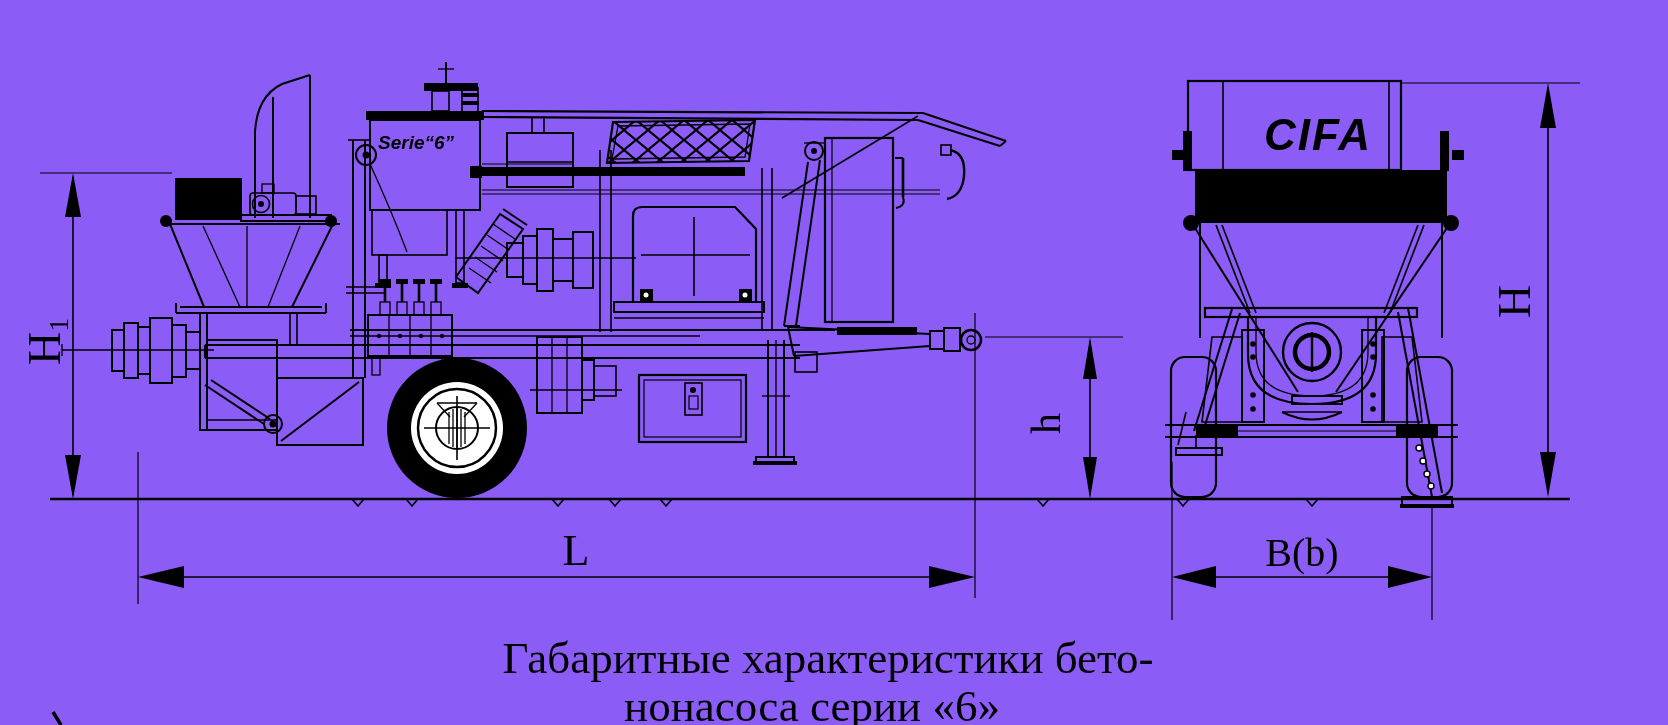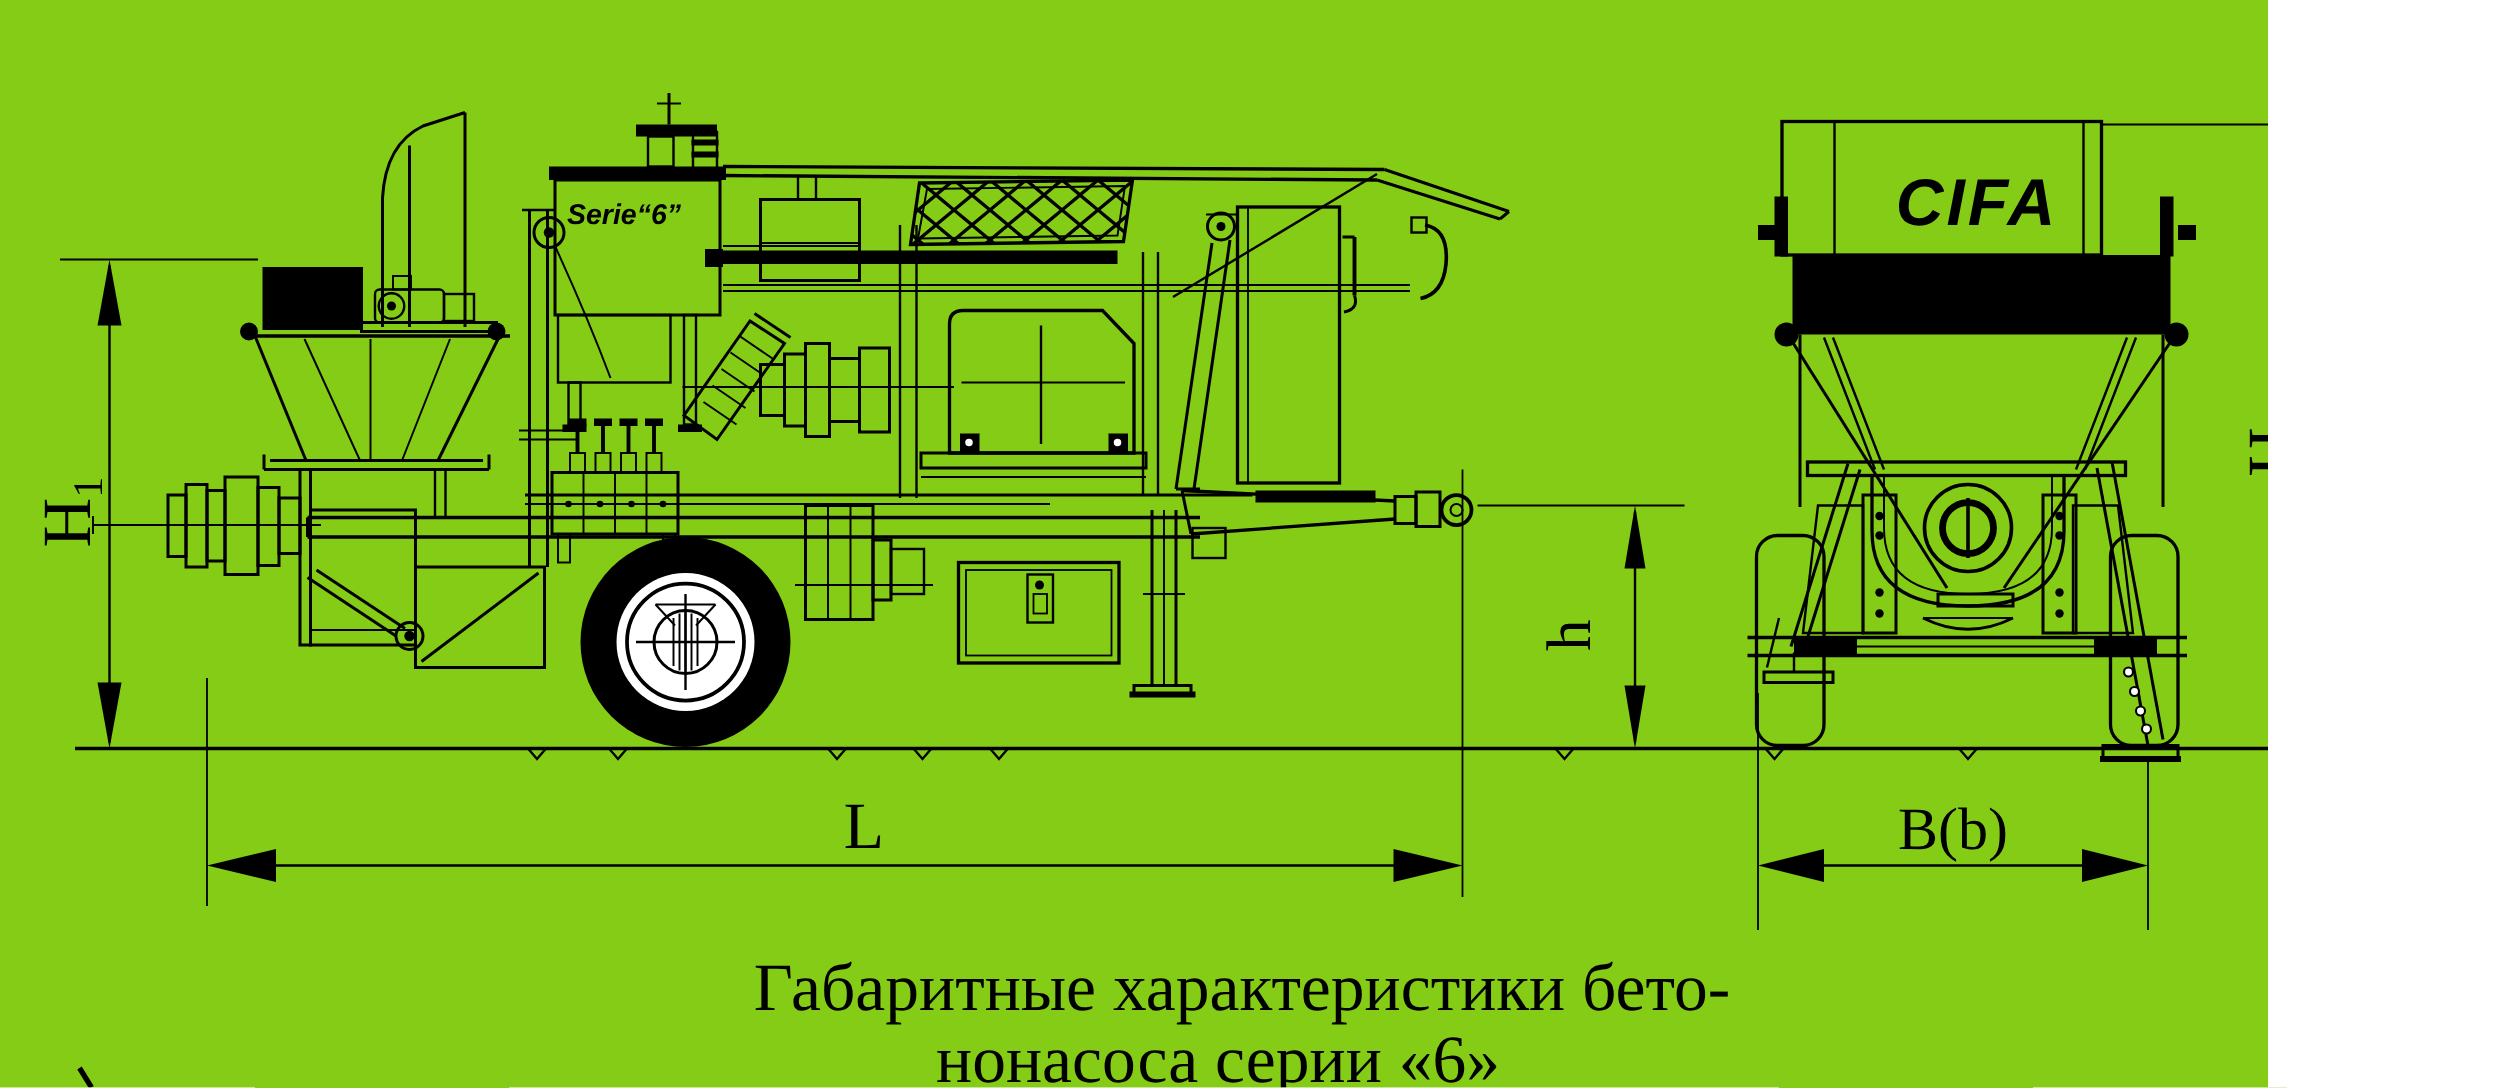--- a/index.html
+++ b/index.html
@@ -1,16 +1,16 @@
 <!DOCTYPE html>
 <html><head>
 <meta charset="utf-8">
 <style>
   html,body{margin:0;padding:0;background:#fff;}
-  .stage{position:relative;width:1512px;height:725px;background:#84cc16;overflow:hidden;
+  .stage{position:relative;width:1668px;height:725px;background:#8b5cf6;overflow:hidden;
          font-family:"Liberation Serif", serif;}
   svg{position:absolute;left:0;top:0;}
   .ln{stroke:#000;fill:none;stroke-width:2;}
   .ln22{stroke:#000;fill:none;stroke-width:2.2;}
   .ln24{stroke:#000;fill:none;stroke-width:2.4;}
   .thin{stroke:#000;fill:none;stroke-width:1.3;}
   .med{stroke:#000;fill:none;stroke-width:1.6;}
   .blk{fill:#000;stroke:none;}
   .dimln{stroke:#000;fill:none;stroke-width:1.6;}
   .extln{stroke:#000;fill:none;stroke-width:1.2;}

